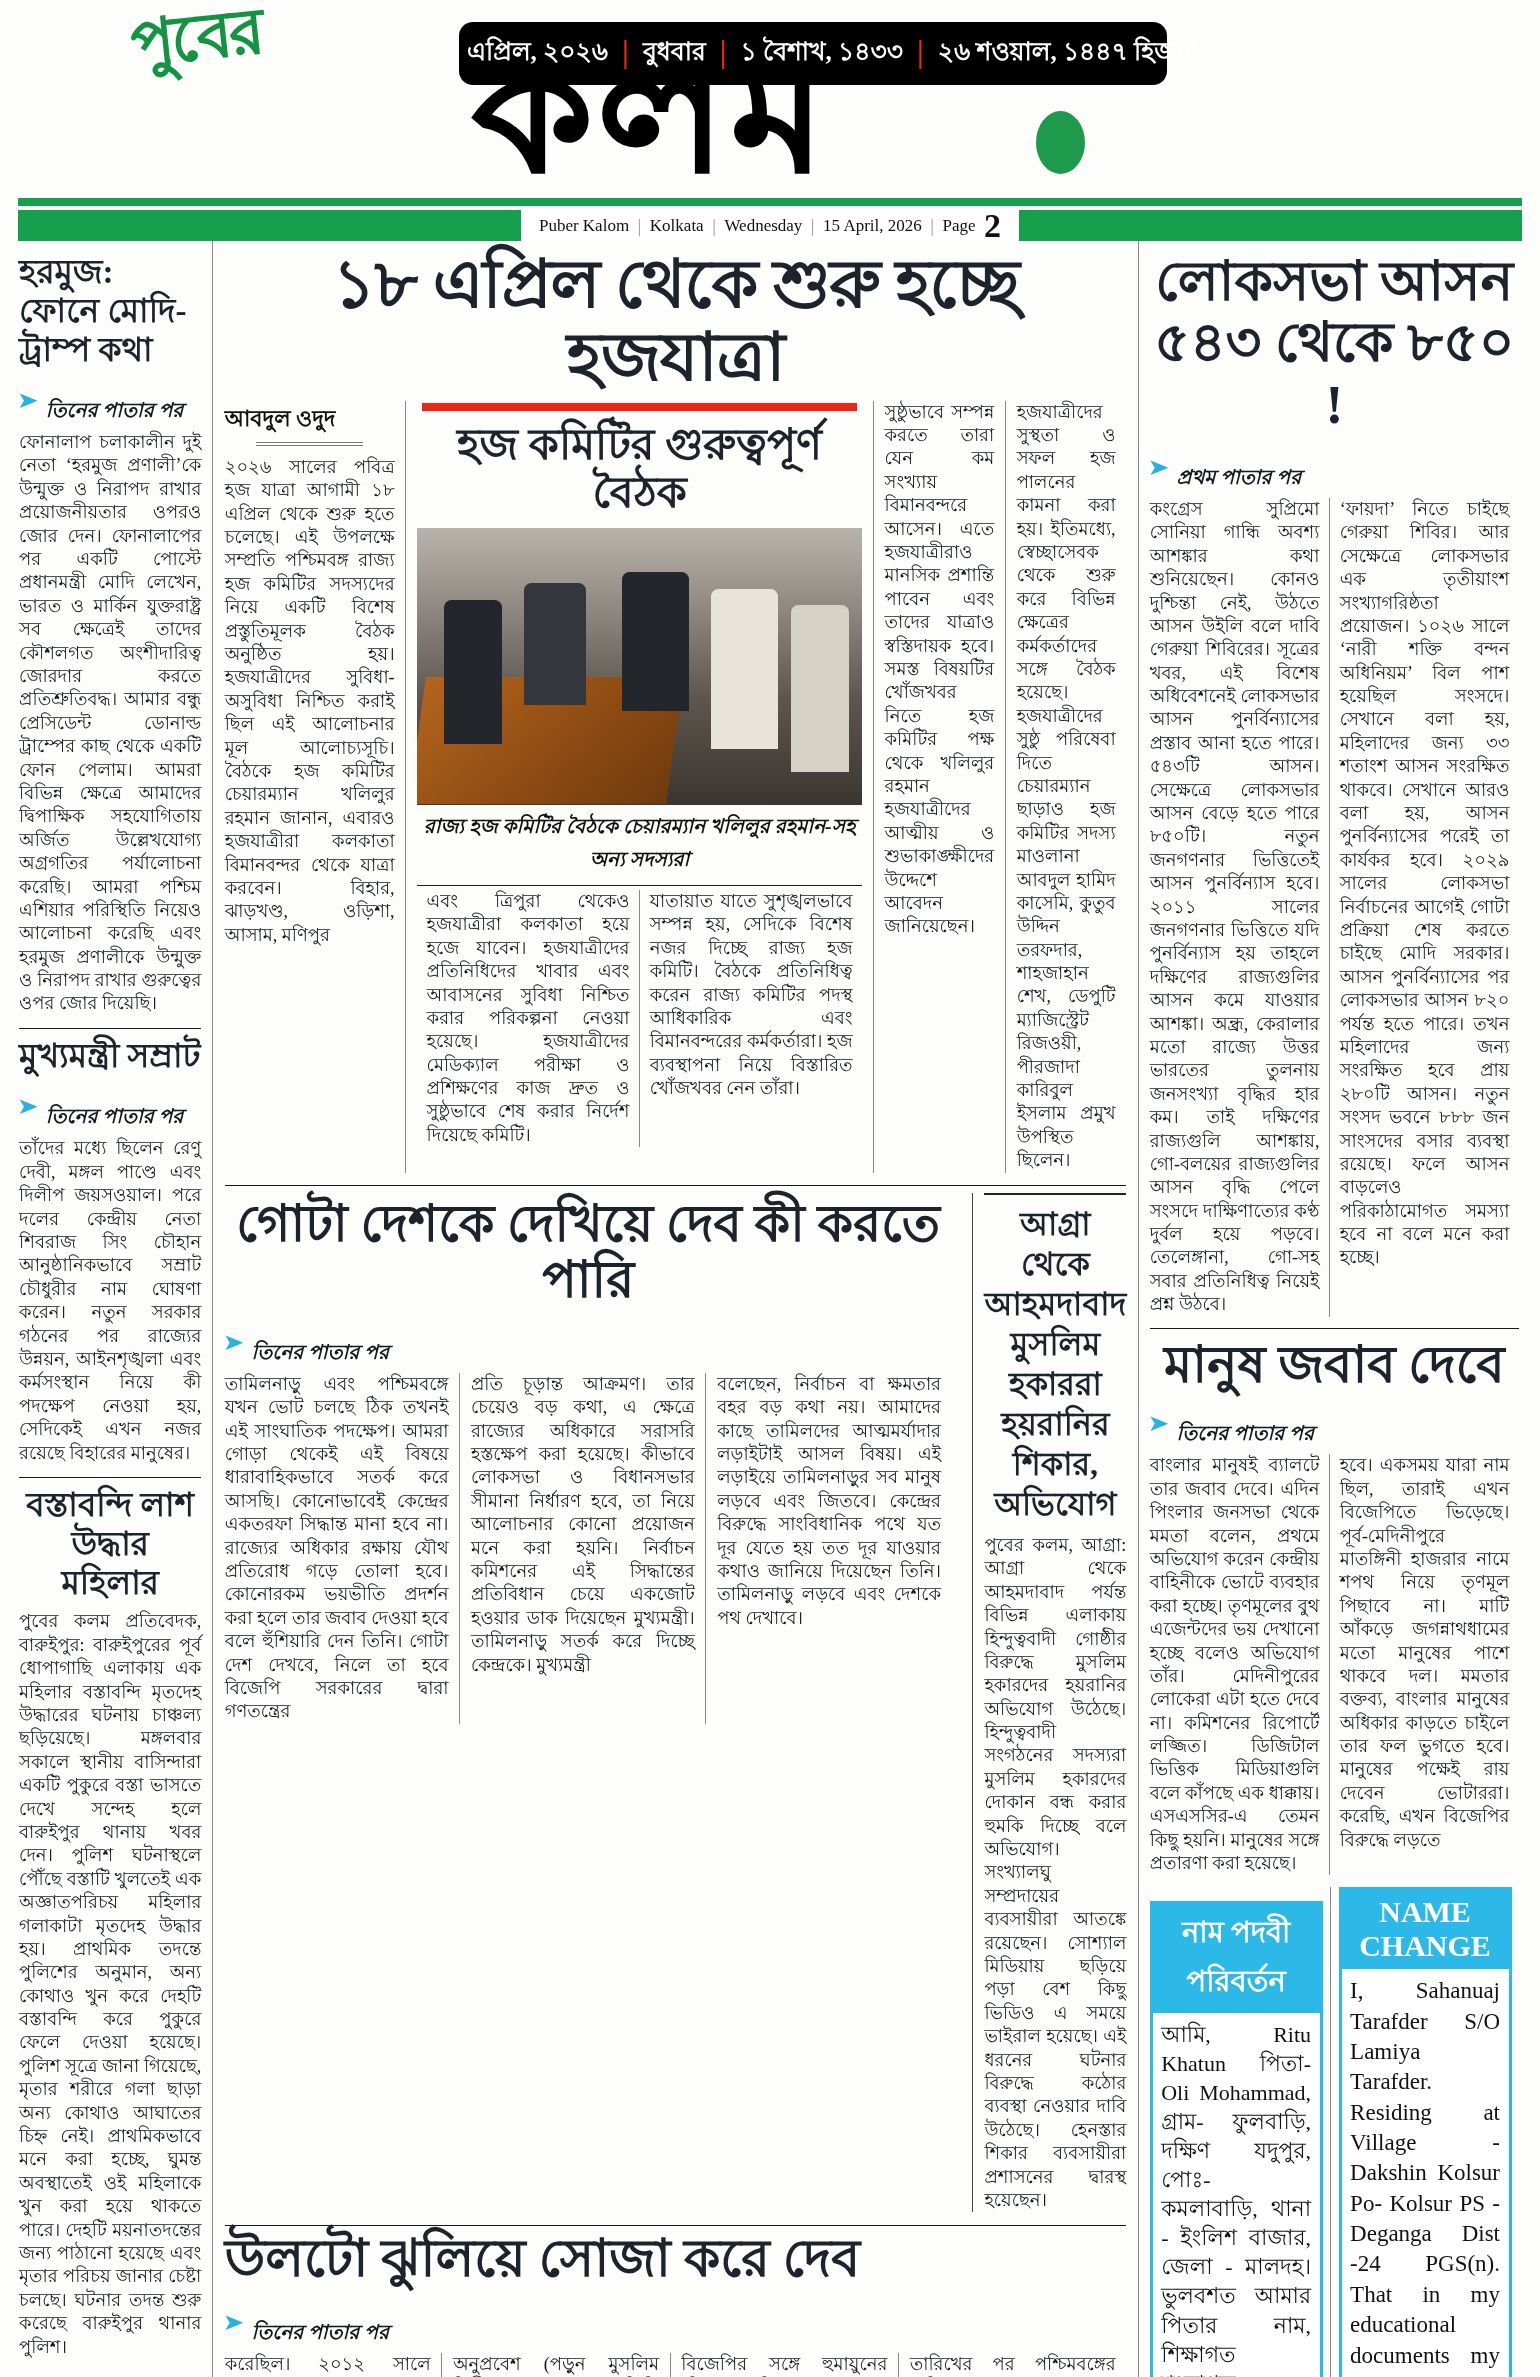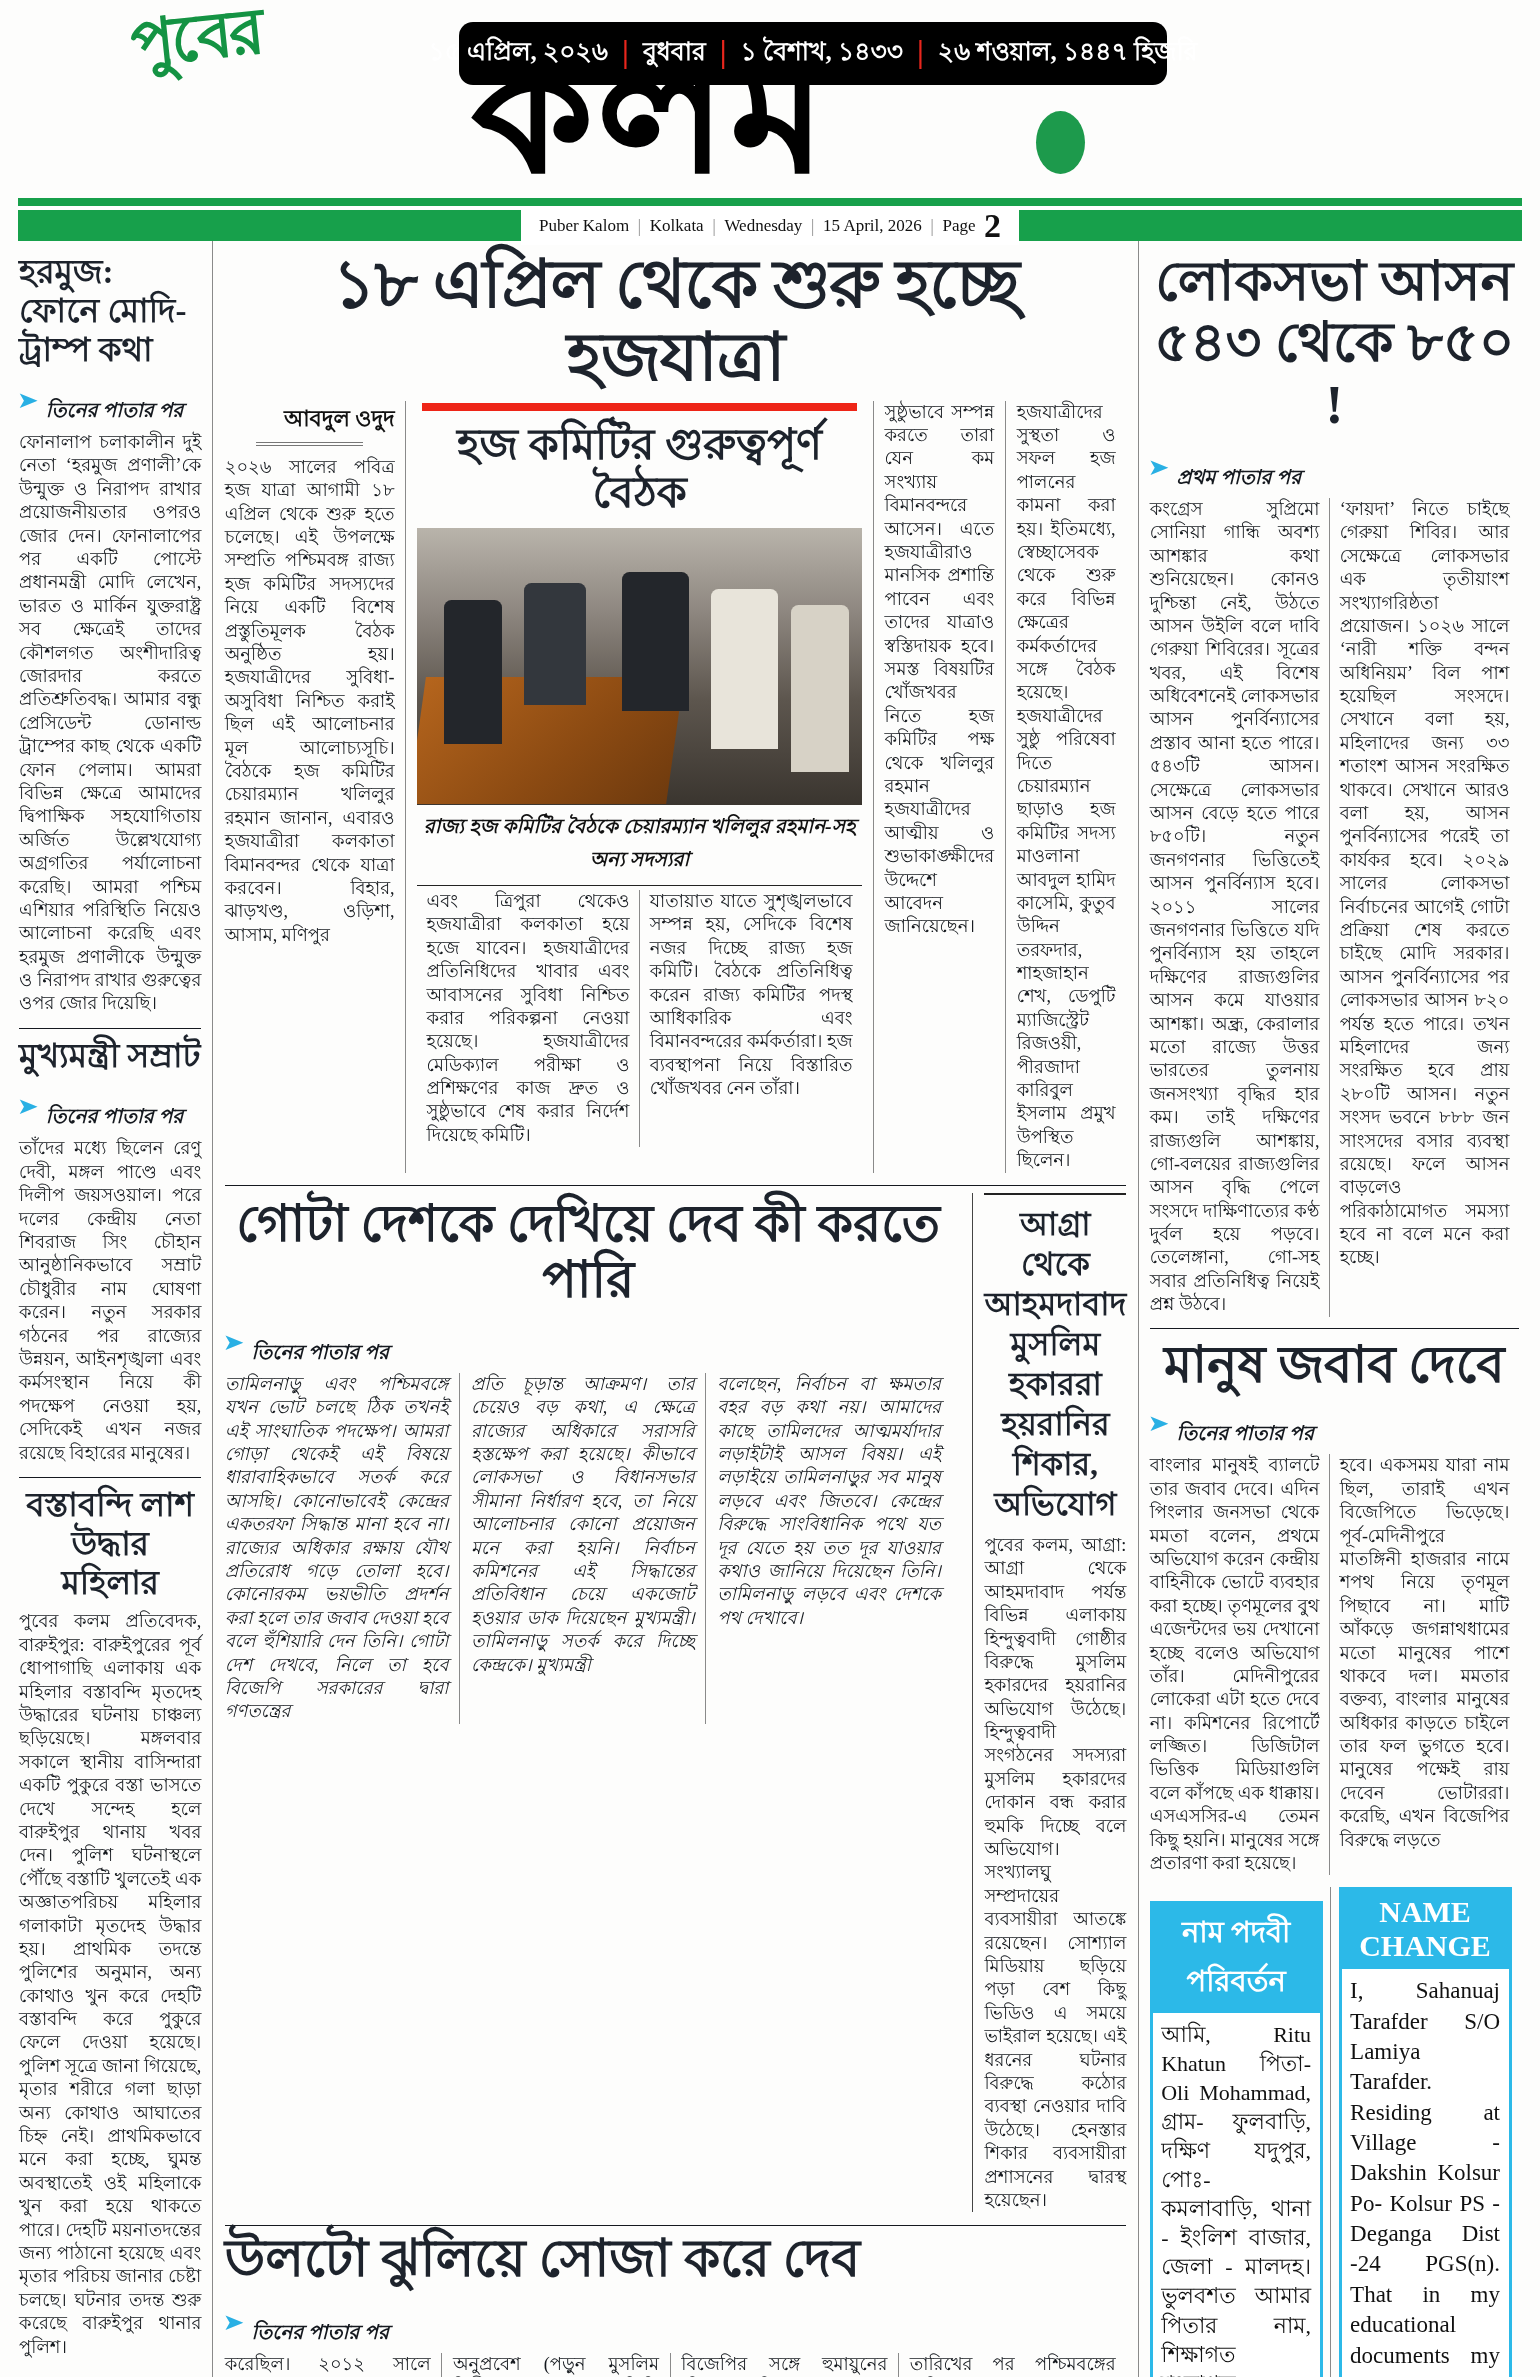--- a/index.html
+++ b/index.html
@@ -52,21 +52,21 @@
   .hr-art { border:none; border-top:1.6px solid #15191f; margin:11.7px 0 8.5px 0; }
   
   .left-h2 { font-size:33px; line-height:1.18; margin-top:4.3px; }
   .left-h2.center { text-align:center; }
   
   .haj-headline { font-size:67px; line-height:1.08; text-align:center; letter-spacing:-1.1px; margin:4.3px 0 7.5px 0; }
   .haj-row { display:flex; gap:0; }
   .haj-c { padding:0 10.7px; }
   .haj-c + .haj-c { border-left:1.1px solid #8a8a8a; }
   .haj-col1 { width:185px; padding-left:0; }
-  .byline { text-align:right; margin-bottom:9.6px; }
+  .byline { text-align:left; margin-bottom:9.6px; }
   .byline .name { font-size:22px; font-weight:bold; }
   .byline .dbl { border-top:1.6px solid #777; border-bottom:1.6px solid #777; height:4.3px; width:107px; margin:4.3px auto 0 auto; }
   .haj-center { width:479px; }
   .red-rule { height:8px; background:#ee2517; margin:2.1px 5.3px 10.7px 5.3px; }
   .haj-subhead { font-size:43px; text-align:center; line-height:1.1; margin-bottom:11.7px; }
   .photo-haj { width:100%; height:277px; position:relative; overflow:hidden;
      background:linear-gradient(180deg,#b9b4ab 0%,#8e8780 30%,#5d564e 62%,#3a352f 100%); }
   .photo-haj .table { position:absolute; left:0; bottom:0; width:58%; height:46%;
      background:linear-gradient(135deg,#b5651d,#8b4a12 60%,#6e3a0e); transform:skewX(-8deg); }
   .photo-haj .fig { position:absolute; background:#23262b; border-radius:7.5px 7.5px 0 0; }
@@ -80,21 +80,21 @@
   .two-col { display:flex; }
   .two-col > div { flex:1; padding:0 9.6px; }
   .two-col > div + div { border-left:1.1px solid #8a8a8a; }
   .haj-right { width:260px; display:flex; padding:0; border-left:none!important; }
   .haj-right > div { flex:1; padding:0 10.7px; border-left:1.1px solid #8a8a8a; }
   .section-divider { border:none; border-top:1.6px solid #15191f; margin:12.8px 0 6.4px 0; }
   
   .gota-wrap { display:flex; }
   .gota-main { width:729px; }
   .gota-h2 { font-size:51px; text-align:center; line-height:1.1; margin:3.2px 0 8.5px 0; }
-  .cols-3 { display:flex;font-style:italic; }
+  .cols-3 { display:flex; }
   .cols-3 > div { flex:1; padding:0 10.7px; }
   .cols-3 > div:first-child { padding-left:0; }
   .cols-3 > div + div { border-left:1.1px solid #8a8a8a; }
   .agra-aside { flex:1; border-left:1.1px solid #444; padding:0 0 0 11.7px; margin-left:20px; }
   .agra-h3 { font-size:32px; text-align:center; line-height:1.25; margin-bottom:9.6px; border-top:2.7px solid #222; padding-top:9.6px; }
   
   .ulto-h2 { font-size:52px; text-align:left; line-height:1.05; margin:4.3px 0 9.6px 0; }
   .cols-4 { display:flex; }
   .cols-4 > div { flex:1; padding:0 10.7px; }
   .cols-4 > div:first-child { padding-left:0; }

